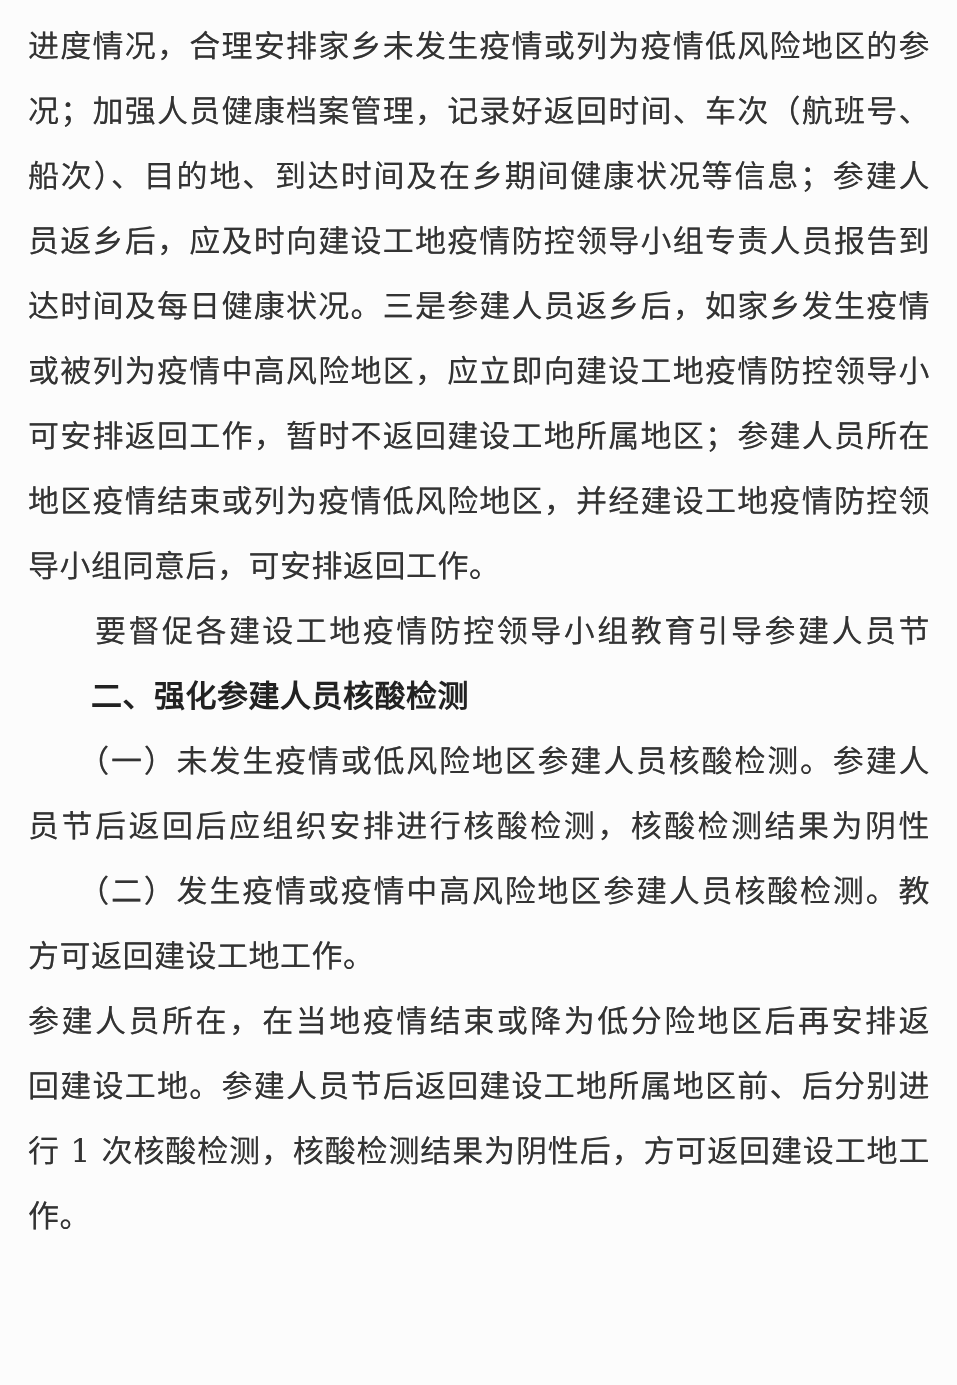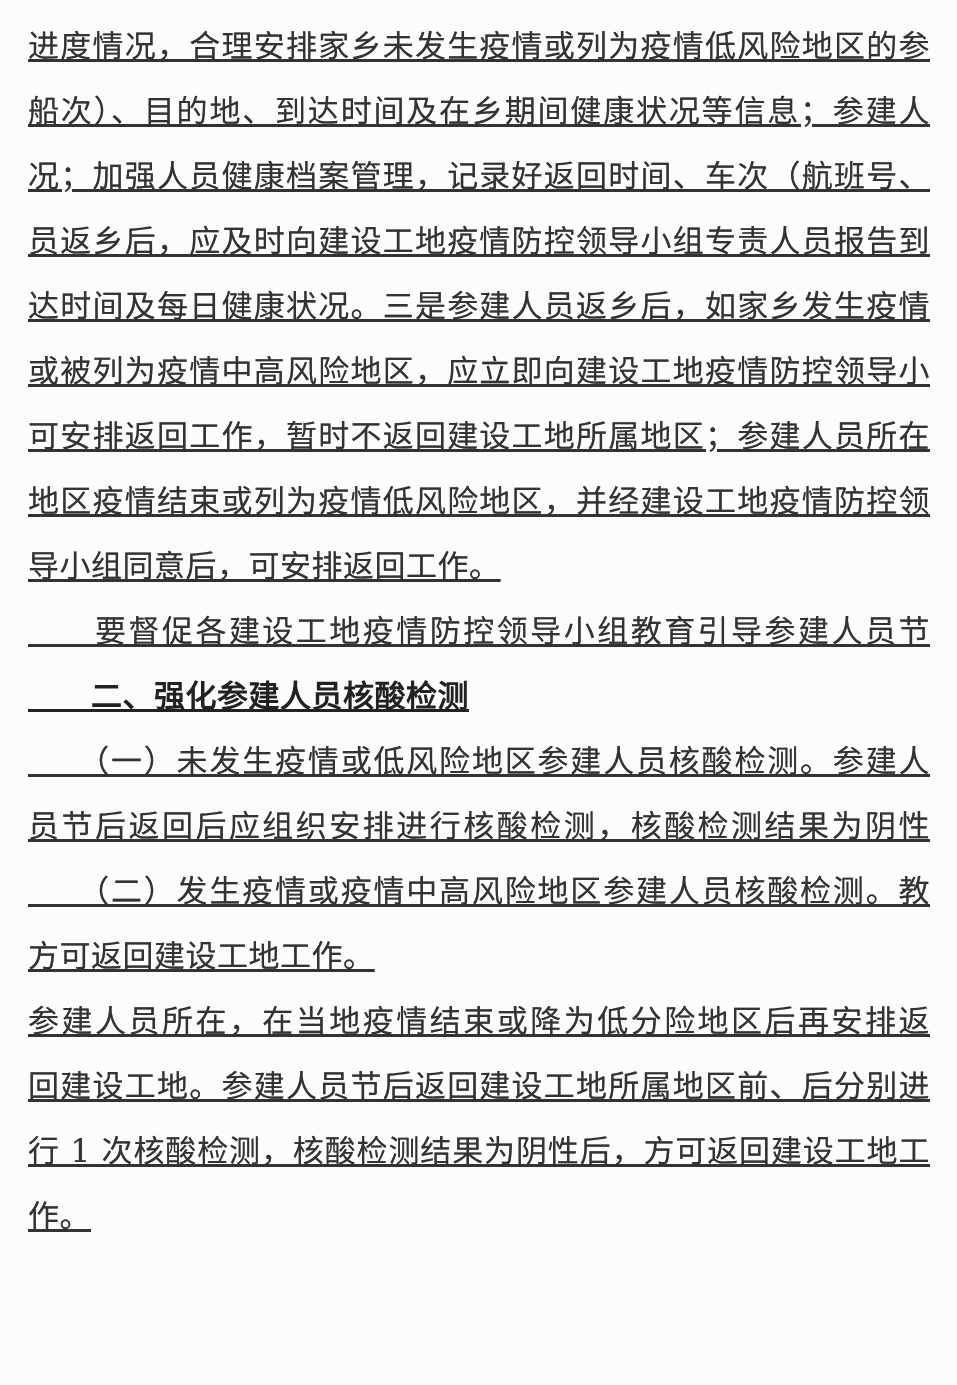--- a/index.html
+++ b/index.html
@@ -23,42 +23,41 @@
     font-size: 31px;
     line-height: 65px;
     height: 65px;
     text-align: justify;
     text-align-last: justify;
     text-justify: inter-character;
     letter-spacing: 0.5px;
     white-space: pre-wrap;
     text-shadow: 0 0 0.6px rgba(70,70,70,0.65);
     overflow: hidden;
-    text-decoration: underline;
   }
   
   .doc-line.para-end {
     text-align-last: left;
   }
   
   .doc-line.heading {
     font-family: "DejaVu Sans", sans-serif;
     font-weight: 700;
     color: #222222;
     text-align-last: left;
     text-shadow: none;
   }
 </style>
 </head>
 <body>
 
 <div class="page">
   <div class="doc-line">进度情况，合理安排家乡未发生疫情或列为疫情低风险地区的参</div>
+  <div class="doc-line">况；加强人员健康档案管理，记录好返回时间、车次（航班号、</div>
   <div class="doc-line">船次）、目的地、到达时间及在乡期间健康状况等信息；参建人</div>
-  <div class="doc-line">况；加强人员健康档案管理，记录好返回时间、车次（航班号、</div>
   <div class="doc-line">员返乡后，应及时向建设工地疫情防控领导小组专责人员报告到</div>
   <div class="doc-line">达时间及每日健康状况。三是参建人员返乡后，如家乡发生疫情</div>
   <div class="doc-line">或被列为疫情中高风险地区，应立即向建设工地疫情防控领导小</div>
   <div class="doc-line">可安排返回工作，暂时不返回建设工地所属地区；参建人员所在</div>
   <div class="doc-line">地区疫情结束或列为疫情低风险地区，并经建设工地疫情防控领</div>
   <div class="doc-line para-end">导小组同意后，可安排返回工作。</div>
   <div class="doc-line">　　要督促各建设工地疫情防控领导小组教育引导参建人员节</div>
   <div class="doc-line heading">　　二、强化参建人员核酸检测</div>
   <div class="doc-line">　　（一）未发生疫情或低风险地区参建人员核酸检测。参建人</div>
   <div class="doc-line">员节后返回后应组织安排进行核酸检测，核酸检测结果为阴性后，</div>

